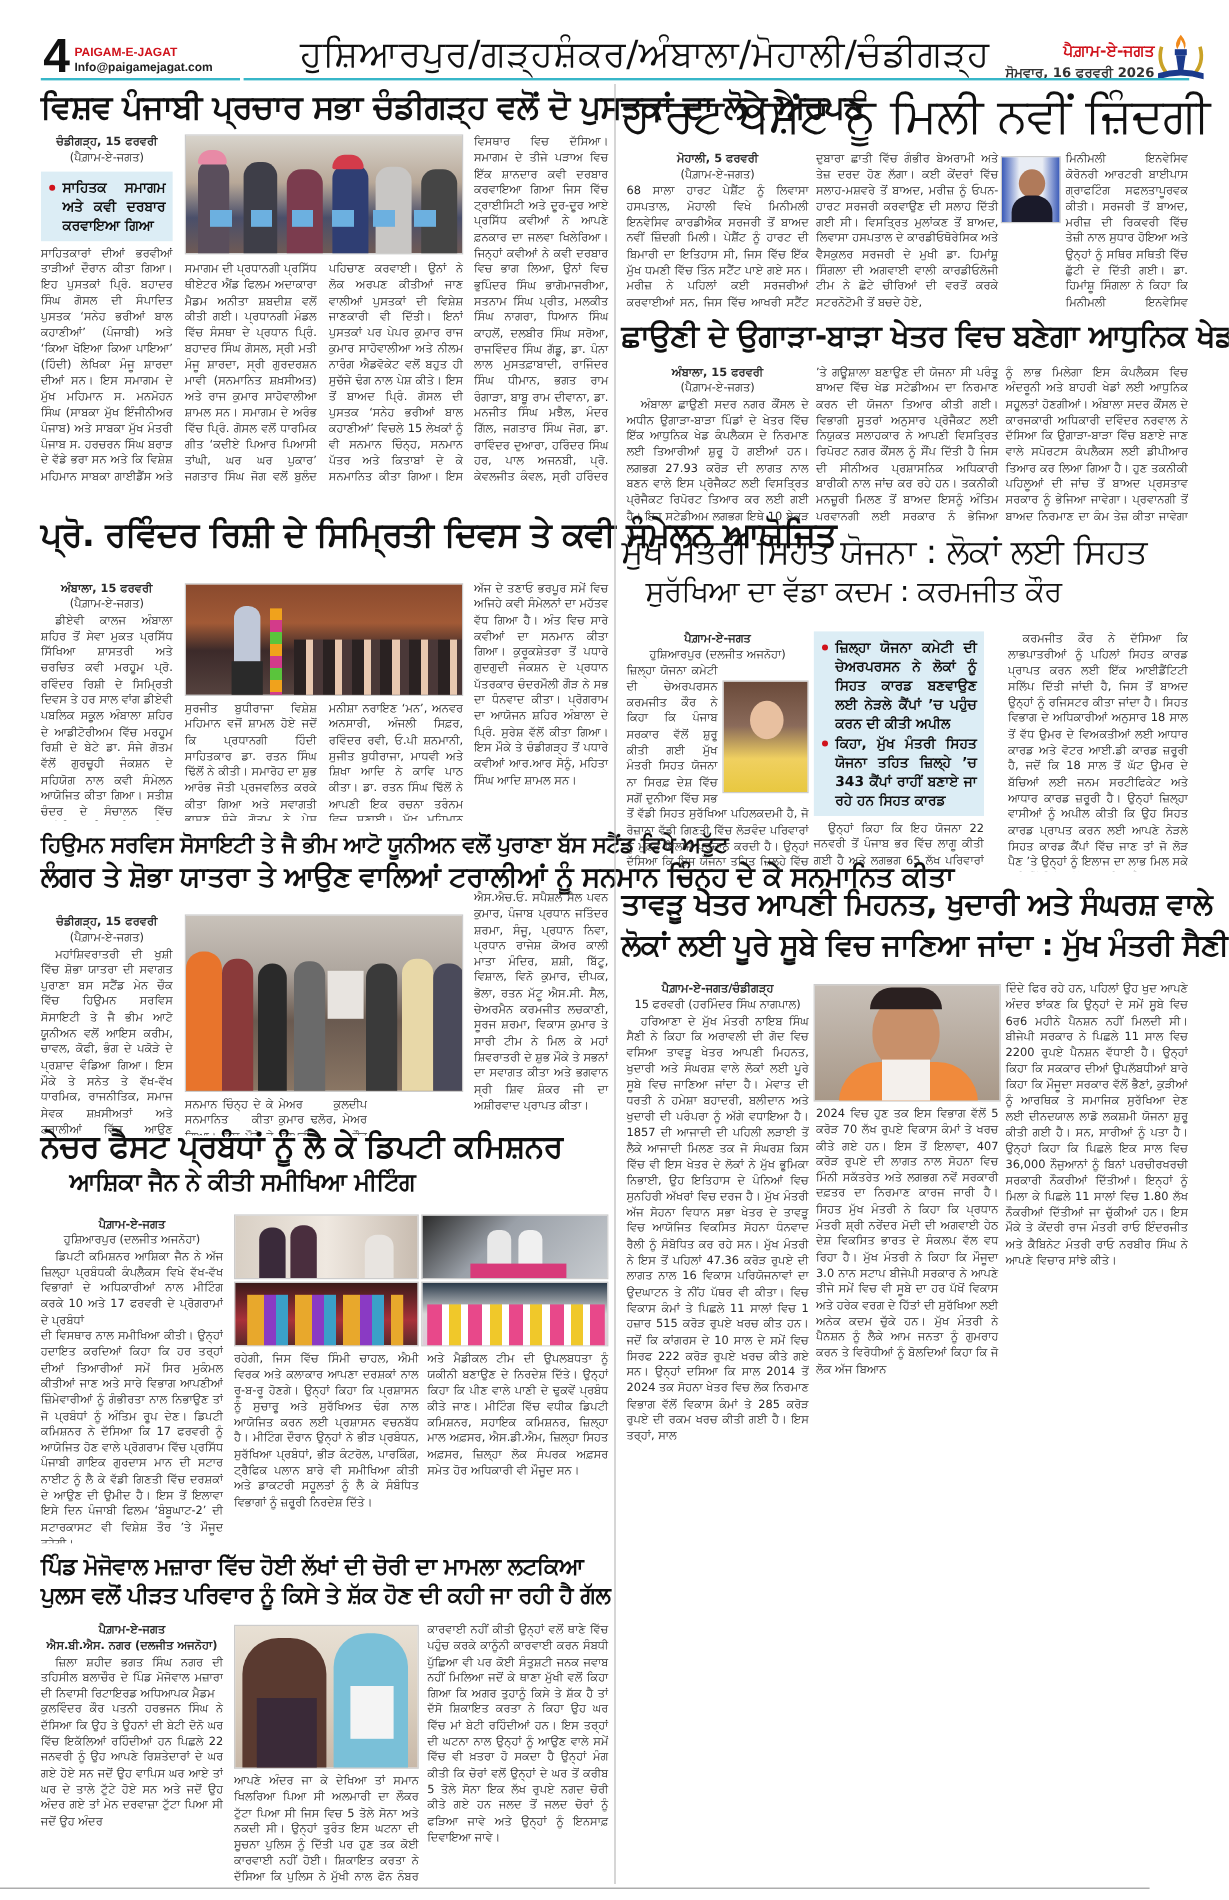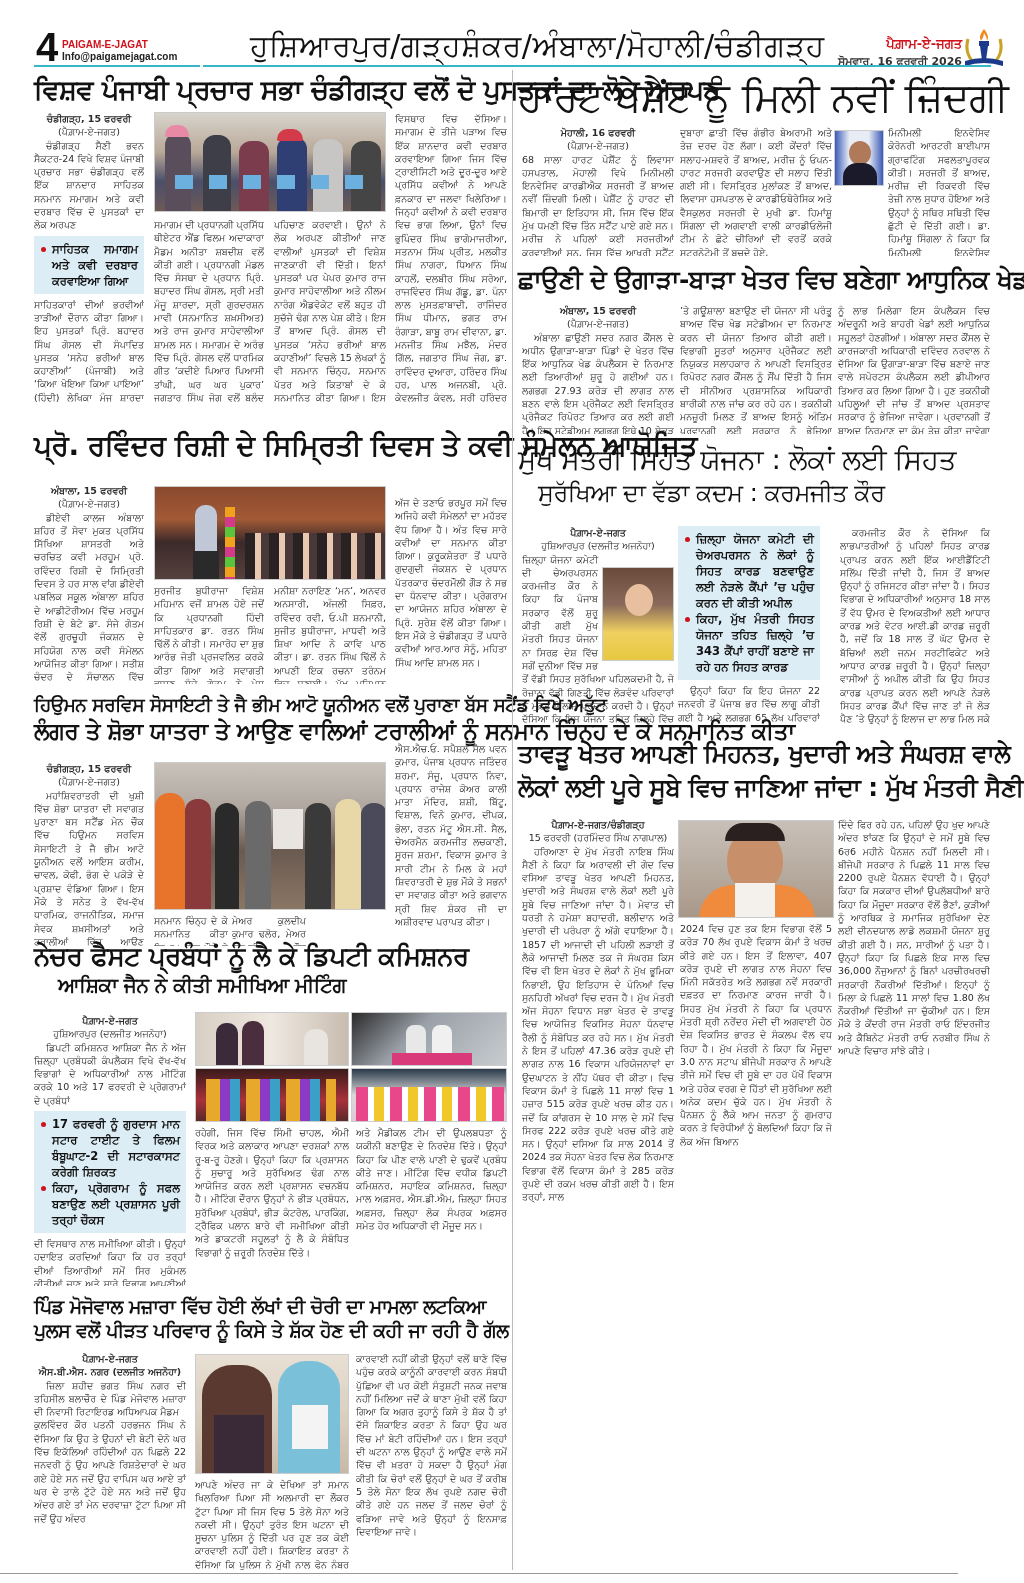--- a/index.html
+++ b/index.html
@@ -48,21 +48,20 @@
   </svg>
 </header>
 <div class="rule" style="left:34px;width:166px"></div>
 <div class="rule" style="left:203px;width:788px"></div>
 
 <section>
   <h2 class="head" style="left:34px;top:74px;font-size:27px">ਵਿਸ਼ਵ ਪੰਜਾਬੀ ਪ੍ਰਚਾਰ ਸਭਾ ਚੰਡੀਗੜ੍ਹ ਵਲੋਂ ਦੋ ਪੁਸਤਕਾਂ ਦਾ ਲੋਕ ਅਰਪਣ</h2>
   <div class="col" style="left:34px;top:112px;width:110px;height:290px">
     <span class="dateline">ਚੰਡੀਗੜ੍ਹ, 15 ਫਰਵਰੀ</span>
     <span class="dateline" style="font-weight:normal">(ਪੈਗ਼ਾਮ-ਏ-ਜਗਤ)</span>
-    <p class="par">ਚੰਡੀਗੜ੍ਹ ਸੈਣੀ ਭਵਨ ਸੈਕਟਰ-24 ਵਿਖੇ ਵਿਸ਼ਵ ਪੰਜਾਬੀ ਪ੍ਰਚਾਰ ਸਭਾ ਚੰਡੀਗੜ੍ਹ ਵਲੋਂ ਇੱਕ ਸ਼ਾਨਦਾਰ ਸਾਹਿਤਕ ਸਨਮਾਨ ਸਮਾਗਮ ਅਤੇ ਕਵੀ ਦਰਬਾਰ ਵਿੱਚ ਦੋ ਪੁਸਤਕਾਂ ਦਾ ਲੋਕ ਅਰਪਣ</p>
     <div class="hl-box">
         <span class="b">ਸਾਹਿਤਕ ਸਮਾਗਮ ਅਤੇ ਕਵੀ ਦਰਬਾਰ ਕਰਵਾਇਆ ਗਿਆ</span>
       </div>
     <p>ਸਾਹਿਤਕਾਰਾਂ ਦੀਆਂ ਭਰਵੀਆਂ ਤਾੜੀਆਂ ਦੌਰਾਨ ਕੀਤਾ ਗਿਆ। ਇਹ ਪੁਸਤਕਾਂ ਪ੍ਰਿੰ. ਬਹਾਦਰ ਸਿੰਘ ਗੋਸਲ ਦੀ ਸੰਪਾਦਿਤ ਪੁਸਤਕ ‘ਸਨੇਹ ਭਰੀਆਂ ਬਾਲ ਕਹਾਣੀਆਂ’ (ਪੰਜਾਬੀ) ਅਤੇ ‘ਕਿਆ ਖੋਇਆ ਕਿਆ ਪਾਇਆ’ (ਹਿੰਦੀ) ਲੇਖਿਕਾ ਮੰਜੂ ਸ਼ਾਰਦਾ ਦੀਆਂ ਸਨ। ਇਸ ਸਮਾਗਮ ਦੇ ਮੁੱਖ ਮਹਿਮਾਨ ਸ. ਮਨਮੋਹਨ ਸਿੰਘ (ਸਾਬਕਾ ਮੁੱਖ ਇੰਜੀਨੀਅਰ ਪੰਜਾਬ) ਅਤੇ ਸਾਬਕਾ ਮੁੱਖ ਮੰਤਰੀ ਪੰਜਾਬ ਸ. ਹਰਚਰਨ ਸਿੰਘ ਬਰਾੜ ਦੇ ਵੱਡੇ ਭਰਾ ਸਨ ਅਤੇ ਕਿ ਵਿਸ਼ੇਸ਼ ਮਹਿਮਾਨ ਸਾਬਕਾ ਗਾਈਡੈਂਸ ਅਤੇ ਕਾਊਂਸਲਿੰਗ ਅਫ਼ਸਰ ਯੂ.ਟੀ. ਚੰਡੀਗੜ੍ਹ ਸ੍ਰੀ ਕ੍ਰਿਸ਼ਨ ਕੁਮਾਰ ਤੇਜਪਾਲ ਸਨ ਅਤੇ</p>
   </div>
   <div class="photo" style="left:154px;top:112px;width:232px;height:100px;background:linear-gradient(180deg,#d8d4cc 0%,#b8a898 40%,#4a4f6a 70%,#6e5a56 100%)">
     <div style="position:absolute;left:10px;top:20px;width:26px;height:80px;background:#5a4e5c;border-radius:12px 12px 0 0"></div>
     <div style="position:absolute;left:10px;top:12px;width:24px;height:12px;background:#e88aa6;border-radius:12px 12px 2px 2px"></div>
     <div style="position:absolute;left:48px;top:22px;width:28px;height:78px;background:#3e3e48;border-radius:12px 12px 0 0"></div>
     <div style="position:absolute;left:84px;top:28px;width:30px;height:72px;background:#7b3c4e;border-radius:12px 12px 0 0"></div>
@@ -95,21 +94,21 @@
     <div style="position:absolute;left:38px;top:64px;width:26px;height:30px;background:#2a2a2a"></div>
     <div style="position:absolute;left:70px;top:20px;width:10px;height:74px;background:repeating-linear-gradient(180deg,#f0a21c 0 10px,#d33b8a 10px 20px,#5ac43c 20px 30px)"></div>
     <div style="position:absolute;left:90px;top:46px;width:140px;height:48px;background:repeating-linear-gradient(90deg,#2a2222 0 10px,#e8c8b0 10px 16px,#4a3838 16px 24px)"></div>
   </div>
   <div class="col" style="left:154px;top:584px;width:110px;height:100px">
     <p>ਸੁਰਜੀਤ ਬੁਧੀਰਾਜਾ ਵਿਸ਼ੇਸ਼ ਮਹਿਮਾਨ ਵਜੋਂ ਸ਼ਾਮਲ ਹੋਏ ਜਦੋਂ ਕਿ ਪ੍ਰਧਾਨਗੀ ਹਿੰਦੀ ਸਾਹਿਤਕਾਰ ਡਾ. ਰਤਨ ਸਿੰਘ ਢਿੱਲੋਂ ਨੇ ਕੀਤੀ। ਸਮਾਰੋਹ ਦਾ ਸ਼ੁਭ ਆਰੰਭ ਜੋਤੀ ਪ੍ਰਜਵਲਿਤ ਕਰਕੇ ਕੀਤਾ ਗਿਆ ਅਤੇ ਸਵਾਗਤੀ ਭਾਸ਼ਣ ਸੰਜੇ ਗੋਤਮ ਨੇ ਪੇਸ਼ ਕੀਤਾ। ਕਵੀ ਸੰਮੇਲਨ ਵਿਚ ਪ੍ਰਧਾਨ ਹਿੰਦੀ ਸਾਹਿਤਕਾਰਾਂ ਨੇ ਹਿੱਸਾ ਲਿਆ। ਸਮੇਲਨ ਵਿਚ ਅਜੀਤ ਸਿੰਘ ‘ਅਜੀਤ’, ਜਗਮਾਲ ਸਿੰਘ ਰਾਣਾ,</p>
   </div>
   <div class="col" style="left:274px;top:584px;width:112px;height:100px">
     <p>ਮਨੀਸ਼ਾ ਨਰਾਇਣ ‘ਮਨ’, ਅਨਵਰ ਅਨਸਾਰੀ, ਅੰਜਲੀ ਸਿਫ਼ਰ, ਰਵਿੰਦਰ ਰਵੀ, ਓ.ਪੀ ਸ਼ਨਮਾਨੀ, ਸੁਜੀਤ ਬੁਧੀਰਾਜਾ, ਮਾਧਵੀ ਅਤੇ ਸ਼ਿਖਾ ਆਦਿ ਨੇ ਕਾਵਿ ਪਾਠ ਕੀਤਾ। ਡਾ. ਰਤਨ ਸਿੰਘ ਢਿੱਲੋਂ ਨੇ ਆਪਣੀ ਇਕ ਰਚਨਾ ਤਰੰਨਮ ਵਿਚ ਸੁਣਾਈ। ਮੁੱਖ ਮਹਿਮਾਨ ਧਰਮਵੀਰ ਮਿਰਜ਼ਾਪੁਰ ਨੇ ਕਿਹਾ ਕਿ</p>
   </div>
-  <div class="col" style="left:395px;top:496px;width:112px;height:200px">
+  <div class="col" style="left:395px;top:484px;width:112px;height:200px">
     <p>ਅੱਜ ਦੇ ਤਣਾਓ ਭਰਪੂਰ ਸਮੇਂ ਵਿਚ ਅਜਿਹੇ ਕਵੀ ਸੰਮੇਲਨਾਂ ਦਾ ਮਹੱਤਵ ਵੱਧ ਗਿਆ ਹੈ। ਅੰਤ ਵਿਚ ਸਾਰੇ ਕਵੀਆਂ ਦਾ ਸਨਮਾਨ ਕੀਤਾ ਗਿਆ। ਕੁਰੂਕਸ਼ੇਤਰਾ ਤੋਂ ਪਧਾਰੇ ਗੁਦਗੁਦੀ ਜੰਕਸ਼ਨ ਦੇ ਪ੍ਰਧਾਨ ਪੱਤਰਕਾਰ ਚੰਦਰਮੌਲੀ ਗੌੜ ਨੇ ਸਭ ਦਾ ਧੰਨਵਾਦ ਕੀਤਾ। ਪ੍ਰੋਗਰਾਮ ਦਾ ਆਯੋਜਨ ਸ਼ਹਿਰ ਅੰਬਾਲਾ ਦੇ ਪ੍ਰਿੰ. ਸੁਰੇਸ਼ ਵੱਲੋਂ ਕੀਤਾ ਗਿਆ। ਇਸ ਮੌਕੇ ਤੇ ਚੰਡੀਗੜ੍ਹ ਤੋਂ ਪਧਾਰੇ ਕਵੀਆਂ ਆਰ.ਆਰ ਸੋਨੂੰ, ਮਹਿਤਾ ਸਿੰਘ ਆਦਿ ਸ਼ਾਮਲ ਸਨ।</p>
   </div>
 </section>
 
 <section>
   <h2 class="head" style="left:34px;top:694px;font-size:18.5px">ਹਿਉਮਨ ਸਰਵਿਸ ਸੋਸਾਇਟੀ ਤੇ ਜੈ ਭੀਮ ਆਟੋ ਯੂਨੀਅਨ ਵਲੋਂ ਪੁਰਾਣਾ ਬੱਸ ਸਟੈਂਡ ਵਿਖੇ ਅਤੁੱਟ</h2>
   <h2 class="head" style="left:34px;top:718px;font-size:23px">ਲੰਗਰ ਤੇ ਸ਼ੋਭਾ ਯਾਤਰਾ ਤੇ ਆਉਣ ਵਾਲਿਆਂ ਟਰਾਲੀਆਂ ਨੂੰ ਸਨਮਾਨ ਚਿੰਨ੍ਹ ਦੇ ਕੇ ਸਨਮਾਨਿਤ ਕੀਤਾ</h2>
   <div class="col" style="left:34px;top:762px;width:110px;height:184px">
     <span class="dateline">ਚੰਡੀਗੜ੍ਹ, 15 ਫਰਵਰੀ</span>
     <span class="dateline" style="font-weight:normal">(ਪੈਗ਼ਾਮ-ਏ-ਜਗਤ)</span>
@@ -136,24 +135,20 @@
   </div>
 </section>
 
 <section>
   <h2 class="head" style="left:34px;top:942px;font-size:26px">ਨੇਚਰ ਫੈਸਟ ਪ੍ਰਬੰਧਾਂ ਨੂੰ ਲੈ ਕੇ ਡਿਪਟੀ ਕਮਿਸ਼ਨਰ</h2>
   <h2 class="head" style="left:58px;top:974px;font-size:20px">ਆਸ਼ਿਕਾ ਜੈਨ ਨੇ ਕੀਤੀ ਸਮੀਖਿਆ ਮੀਟਿੰਗ</h2>
   <div class="col" style="left:34px;top:1014px;width:152px;height:272px">
     <span class="dateline">ਪੈਗ਼ਾਮ-ਏ-ਜਗਤ</span>
     <span class="dateline" style="font-weight:normal">ਹੁਸ਼ਿਆਰਪੁਰ (ਦਲਜੀਤ ਅਜਨੋਹਾ)</span>
     <p class="par">ਡਿਪਟੀ ਕਮਿਸ਼ਨਰ ਆਸ਼ਿਕਾ ਜੈਨ ਨੇ ਅੱਜ ਜ਼ਿਲ੍ਹਾ ਪ੍ਰਬੰਧਕੀ ਕੰਪਲੈਕਸ ਵਿਖੇ ਵੱਖ-ਵੱਖ ਵਿਭਾਗਾਂ ਦੇ ਅਧਿਕਾਰੀਆਂ ਨਾਲ ਮੀਟਿੰਗ ਕਰਕੇ 10 ਅਤੇ 17 ਫਰਵਰੀ ਦੇ ਪ੍ਰੋਗਰਾਮਾਂ ਦੇ ਪ੍ਰਬੰਧਾਂ</p>
-    <div class="hl-box">
-      <span class="b">17 ਫਰਵਰੀ ਨੂੰ ਗੁਰਦਾਸ ਮਾਨ ਸਟਾਰ ਟਾਈਟ ਤੇ ਫਿਲਮ ਬੰਬੂਘਾਟ-2 ਦੀ ਸਟਾਰਕਾਸਟ ਕਰੇਗੀ ਸ਼ਿਰਕਤ</span>
-      <span class="b">ਕਿਹਾ, ਪ੍ਰੋਗਰਾਮ ਨੂੰ ਸਫਲ ਬਣਾਉਣ ਲਈ ਪ੍ਰਸ਼ਾਸਨ ਪੂਰੀ ਤਰ੍ਹਾਂ ਚੌਕਸ</span>
-    </div>
     <p>ਦੀ ਵਿਸਥਾਰ ਨਾਲ ਸਮੀਖਿਆ ਕੀਤੀ। ਉਨ੍ਹਾਂ ਹਦਾਇਤ ਕਰਦਿਆਂ ਕਿਹਾ ਕਿ ਹਰ ਤਰ੍ਹਾਂ ਦੀਆਂ ਤਿਆਰੀਆਂ ਸਮੇਂ ਸਿਰ ਮੁਕੰਮਲ ਕੀਤੀਆਂ ਜਾਣ ਅਤੇ ਸਾਰੇ ਵਿਭਾਗ ਆਪਣੀਆਂ ਜ਼ਿੰਮੇਵਾਰੀਆਂ ਨੂੰ ਗੰਭੀਰਤਾ ਨਾਲ ਨਿਭਾਉਣ ਤਾਂ ਜੋ ਪ੍ਰਬੰਧਾਂ ਨੂੰ ਅੰਤਿਮ ਰੂਪ ਦੇਣ। ਡਿਪਟੀ ਕਮਿਸ਼ਨਰ ਨੇ ਦੱਸਿਆ ਕਿ 17 ਫਰਵਰੀ ਨੂੰ ਆਯੋਜਿਤ ਹੋਣ ਵਾਲੇ ਪ੍ਰੋਗਰਾਮ ਵਿੱਚ ਪ੍ਰਸਿੱਧ ਪੰਜਾਬੀ ਗਾਇਕ ਗੁਰਦਾਸ ਮਾਨ ਦੀ ਸਟਾਰ ਨਾਈਟ ਨੂੰ ਲੈ ਕੇ ਵੱਡੀ ਗਿਣਤੀ ਵਿੱਚ ਦਰਸ਼ਕਾਂ ਦੇ ਆਉਣ ਦੀ ਉਮੀਦ ਹੈ। ਇਸ ਤੋਂ ਇਲਾਵਾ ਇਸੇ ਦਿਨ ਪੰਜਾਬੀ ਫਿਲਮ ‘ਬੰਬੂਘਾਟ-2’ ਦੀ ਸਟਾਰਕਾਸਟ ਵੀ ਵਿਸ਼ੇਸ਼ ਤੌਰ ’ਤੇ ਮੌਜੂਦ ਰਹੇਗੀ।</p>
   </div>
   <div class="photo" style="left:195px;top:1012px;width:154px;height:54px;background:linear-gradient(90deg,#d8cfc4 0%,#efe8e0 50%,#c8bcb0 100%)">
     <div style="position:absolute;left:20px;top:10px;width:22px;height:44px;background:#3a2a3a;border-radius:10px 10px 0 0"></div>
     <div style="position:absolute;left:46px;top:8px;width:22px;height:46px;background:#4a2e3e;border-radius:10px 10px 0 0"></div>
     <div style="position:absolute;left:108px;top:16px;width:24px;height:38px;background:#e8e4e0;border-radius:10px 10px 0 0"></div>
   </div>
   <div class="photo" style="left:351px;top:1012px;width:156px;height:54px;background:linear-gradient(135deg,#2a2a2a 0%,#9aa0a8 40%,#c8ccd0 100%)">
     <div style="position:absolute;left:54px;top:12px;width:20px;height:30px;background:#e8e8e8;border-radius:8px 8px 0 0"></div>
     <div style="position:absolute;left:80px;top:12px;width:20px;height:30px;background:#f0f0f0;border-radius:8px 8px 0 0"></div>
@@ -194,21 +189,21 @@
   <div class="col" style="left:356px;top:1352px;width:151px;height:218px">
     <p>ਕਾਰਵਾਈ ਨਹੀਂ ਕੀਤੀ ਉਨ੍ਹਾਂ ਵਲੋਂ ਥਾਣੇ ਵਿੱਚ ਪਹੁੰਚ ਕਰਕੇ ਕਾਨੂੰਨੀ ਕਾਰਵਾਈ ਕਰਨ ਸੰਬਧੀ ਪੁੱਛਿਆ ਵੀ ਪਰ ਕੋਈ ਸੰਤੁਸ਼ਟੀ ਜਨਕ ਜਵਾਬ ਨਹੀਂ ਮਿਲਿਆ ਜਦੋਂ ਕੇ ਥਾਣਾ ਮੁੱਖੀ ਵਲੋਂ ਕਿਹਾ ਗਿਆ ਕਿ ਅਗਰ ਤੁਹਾਨੂੰ ਕਿਸੇ ਤੇ ਸ਼ੱਕ ਹੈ ਤਾਂ ਦੱਸੋ ਸ਼ਿਕਾਇਤ ਕਰਤਾ ਨੇ ਕਿਹਾ ਉਹ ਘਰ ਵਿੱਚ ਮਾਂ ਬੇਟੀ ਰਹਿੰਦੀਆਂ ਹਨ। ਇਸ ਤਰ੍ਹਾਂ ਦੀ ਘਟਨਾ ਨਾਲ ਉਨ੍ਹਾਂ ਨੂੰ ਆਉਣ ਵਾਲੇ ਸਮੇਂ ਵਿੱਚ ਵੀ ਖ਼ਤਰਾ ਹੋ ਸਕਦਾ ਹੈ ਉਨ੍ਹਾਂ ਮੰਗ ਕੀਤੀ ਕਿ ਚੋਰਾਂ ਵਲੋਂ ਉਨ੍ਹਾਂ ਦੇ ਘਰ ਤੋਂ ਕਰੀਬ 5 ਤੋਲੇ ਸੋਨਾ ਇਕ ਲੱਖ ਰੁਪਏ ਨਗਦ ਚੋਰੀ ਕੀਤੇ ਗਏ ਹਨ ਜਲਦ ਤੋਂ ਜਲਦ ਚੋਰਾਂ ਨੂੰ ਫੜਿਆ ਜਾਵੇ ਅਤੇ ਉਨ੍ਹਾਂ ਨੂੰ ਇਨਸਾਫ਼ ਦਿਵਾਇਆ ਜਾਵੇ।</p>
   </div>
 </section>
 
 <div class="vsep" style="left:512px;top:70px;height:1500px"></div>
 
 <section>
   <h2 class="head light" style="left:518px;top:74px;font-size:40px">ਹਾਰਟ ਪੇਸ਼ੈਂਟ ਨੂੰ ਮਿਲੀ ਨਵੀਂ ਜ਼ਿੰਦਗੀ</h2>
   <div class="col" style="left:522px;top:126px;width:152px;height:130px">
-    <span class="dateline">ਮੋਹਾਲੀ, 16 ਫਰਵਰੀ</span>
+    <span class="dateline">ਮੋਹਾਲੀ, 5 ਫਰਵਰੀ</span>
     <span class="dateline" style="font-weight:normal">(ਪੈਗ਼ਾਮ-ਏ-ਜਗਤ)</span>
     <p>68 ਸਾਲਾ ਹਾਰਟ ਪੇਸ਼ੈਂਟ ਨੂੰ ਲਿਵਾਸਾ ਹਸਪਤਾਲ, ਮੋਹਾਲੀ ਵਿਖੇ ਮਿਨੀਮਲੀ ਇਨਵੇਸਿਵ ਕਾਰਡੀਐਕ ਸਰਜਰੀ ਤੋਂ ਬਾਅਦ ਨਵੀਂ ਜ਼ਿੰਦਗੀ ਮਿਲੀ। ਪੇਸ਼ੈਂਟ ਨੂੰ ਹਾਰਟ ਦੀ ਬਿਮਾਰੀ ਦਾ ਇਤਿਹਾਸ ਸੀ, ਜਿਸ ਵਿੱਚ ਇੱਕ ਮੁੱਖ ਧਮਣੀ ਵਿੱਚ ਤਿੰਨ ਸਟੈਂਟ ਪਾਏ ਗਏ ਸਨ। ਮਰੀਜ਼ ਨੇ ਪਹਿਲਾਂ ਕਈ ਸਰਜਰੀਆਂ ਕਰਵਾਈਆਂ ਸਨ, ਜਿਸ ਵਿੱਚ ਆਖਰੀ ਸਟੈਂਟ ਅੱਠ ਸਾਲ ਪਹਿਲਾਂ ਲਗਾਇਆ ਗਿਆ ਸੀ। ਹਾਲ ਹੀ ਵਿੱਚ ਉਸਨੂੰ</p>
   </div>
   <div class="col" style="left:680px;top:126px;width:152px;height:130px">
     <p>ਦੁਬਾਰਾ ਛਾਤੀ ਵਿੱਚ ਗੰਭੀਰ ਬੇਅਰਾਮੀ ਅਤੇ ਤੇਜ਼ ਦਰਦ ਹੋਣ ਲੱਗਾ। ਕਈ ਕੇਂਦਰਾਂ ਵਿੱਚ ਸਲਾਹ-ਮਸ਼ਵਰੇ ਤੋਂ ਬਾਅਦ, ਮਰੀਜ਼ ਨੂੰ ਓਪਨ-ਹਾਰਟ ਸਰਜਰੀ ਕਰਵਾਉਣ ਦੀ ਸਲਾਹ ਦਿੱਤੀ ਗਈ ਸੀ। ਵਿਸਤ੍ਰਿਤ ਮੁਲਾਂਕਣ ਤੋਂ ਬਾਅਦ, ਲਿਵਾਸਾ ਹਸਪਤਾਲ ਦੇ ਕਾਰਡੀਓਥੋਰੇਸਿਕ ਅਤੇ ਵੈਸਕੁਲਰ ਸਰਜਰੀ ਦੇ ਮੁਖੀ ਡਾ. ਹਿਮਾਂਸ਼ੂ ਸਿੰਗਲਾ ਦੀ ਅਗਵਾਈ ਵਾਲੀ ਕਾਰਡੀਓਲੋਜੀ ਟੀਮ ਨੇ ਛੋਟੇ ਚੀਰਿਆਂ ਦੀ ਵਰਤੋਂ ਕਰਕੇ ਸਟਰਨੋਟੋਮੀ ਤੋਂ ਬਚਦੇ ਹੋਏ,</p>
   </div>
   <div class="photo" style="left:834px;top:130px;width:50px;height:56px;background:linear-gradient(90deg,#3a5ab8 0%,#e8ecf4 30%,#e8ecf4 70%,#3a5ab8 100%)">
     <div style="position:absolute;left:14px;top:10px;width:22px;height:24px;background:#b07a5a;border-radius:50%"></div>
     <div style="position:absolute;left:8px;top:32px;width:34px;height:24px;background:#1a1a2a;border-radius:14px 14px 0 0"></div>
   </div>

